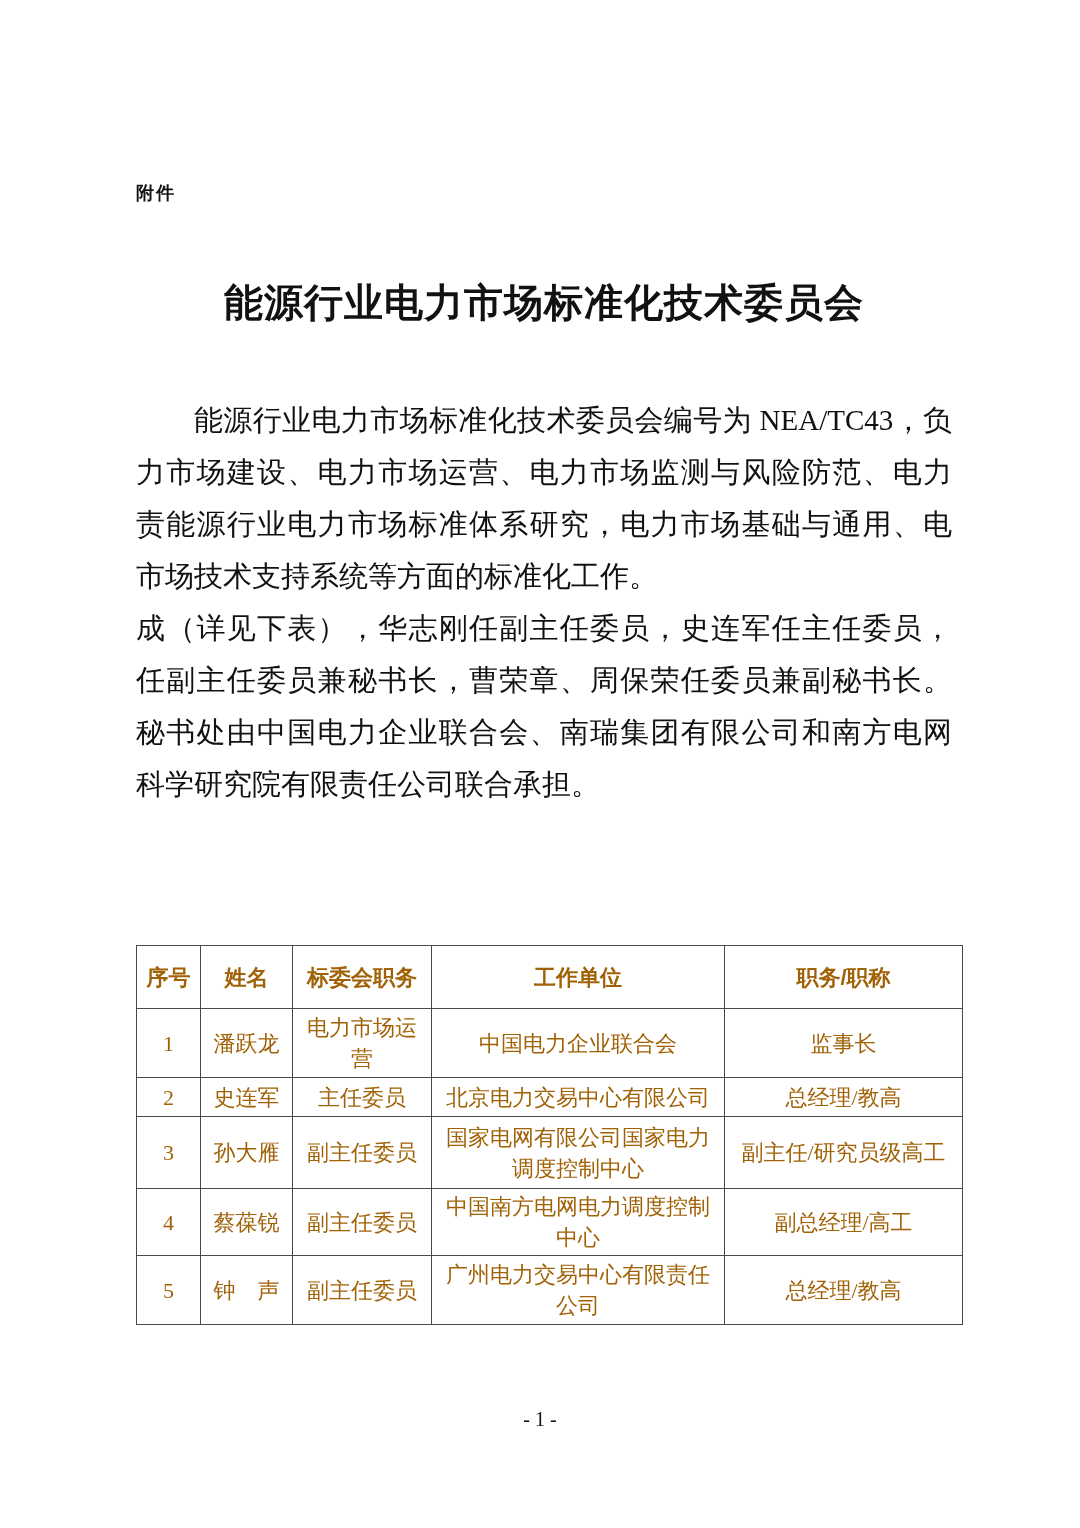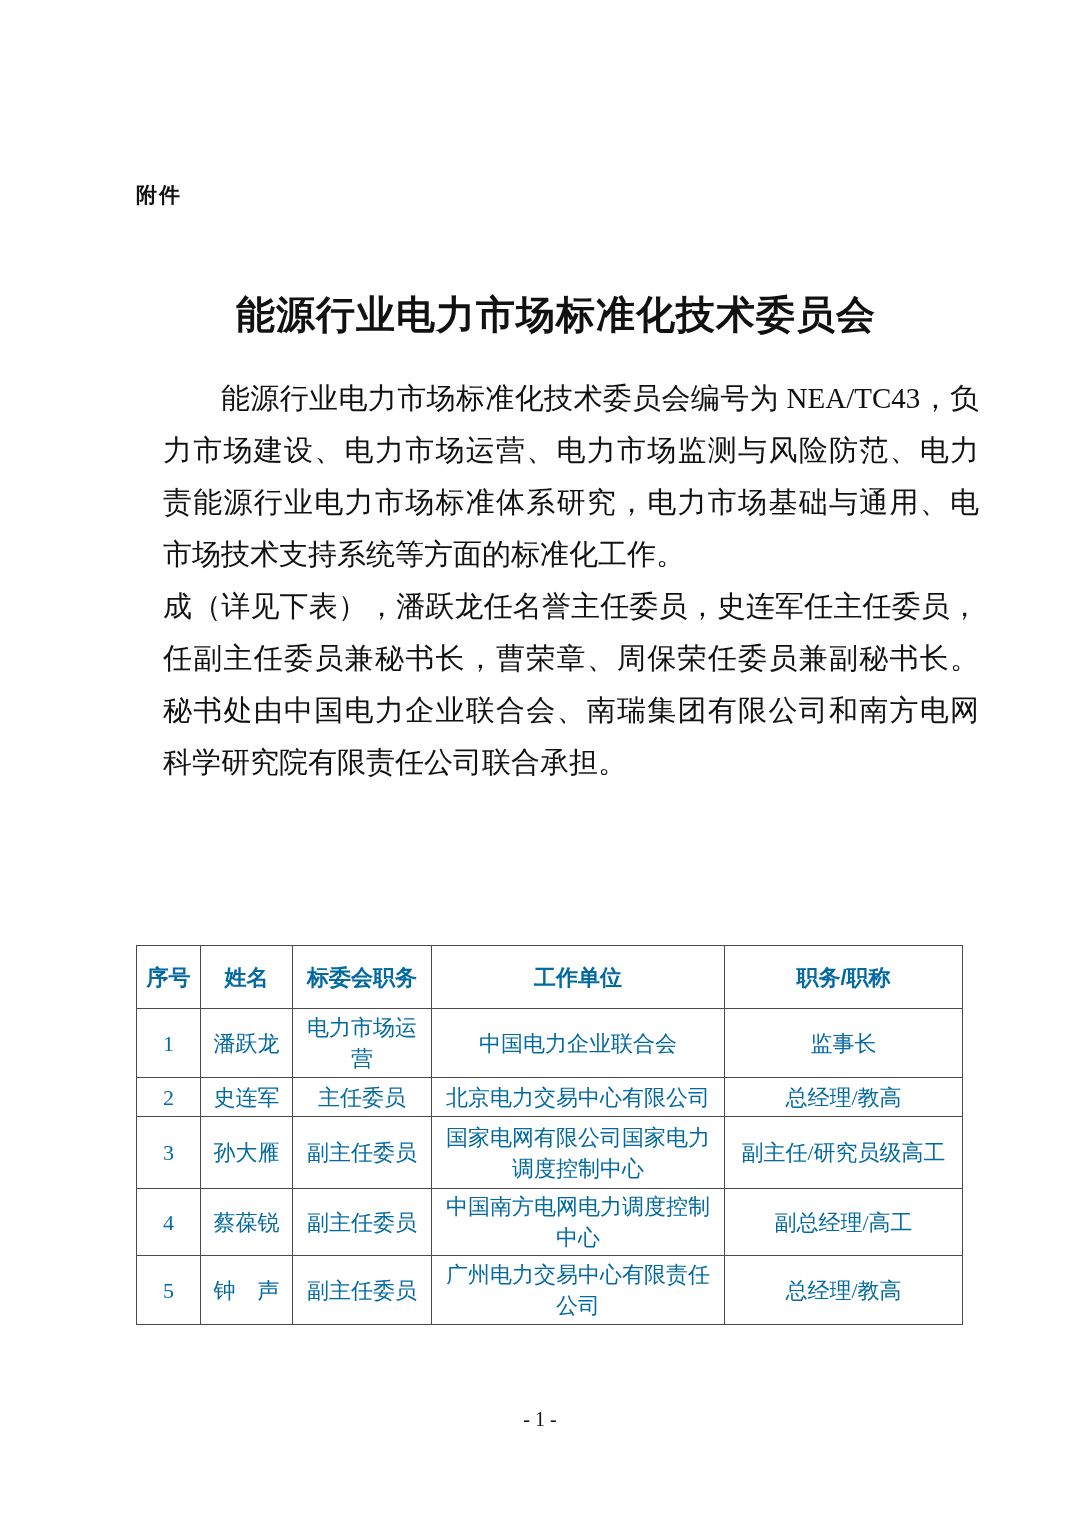--- a/index.html
+++ b/index.html
@@ -14,43 +14,42 @@
     background: #ffffff;
     overflow: hidden;
     color: #111111;
   }
   .attachment {
     position: absolute;
     left: 136px;
     top: 181px;
     font-family: "Liberation Sans", "DejaVu Sans", sans-serif;
     font-weight: 600;
-    font-size: 21px;
+    font-size: 18px;
     letter-spacing: 2px;
   }
   .doc-title {
     position: absolute;
     left: 136px;
     top: 276px;
     width: 816px;
-    margin: 12px;
+    margin: 0;
     text-align: center;
     font-family: "Liberation Serif", "DejaVu Serif", serif;
     font-weight: 700;
     font-size: 39px;
     letter-spacing: 1px;
   }
   .body-block {
     position: absolute;
     left: 136px;
-    top: 372px;
+    top: 394px;
     width: 816px;
     font-family: "Liberation Serif", "DejaVu Serif", serif;
     font-size: 29px;
-    margin-left: 27px;
   }
   .line {
     height: 52px;
     line-height: 52px;
     white-space: nowrap;
     overflow: visible;
   }
   .line.full {
     white-space: normal;
     text-align: justify;
@@ -61,21 +60,21 @@
   }
   .committee-table {
     position: absolute;
     left: 136px;
     top: 945px;
     width: 826px;
     border-collapse: collapse;
     table-layout: fixed;
     font-family: "Liberation Serif", "DejaVu Serif", serif;
     font-size: 22px;
-    color: #0369a1;
+    color: #a16207;
     padding-left: 28px;
   }
   .committee-table td, .committee-table th {
     border: 1.5px solid #4a4a4a;
     text-align: center;
     vertical-align: middle;
     padding: 2px 6px;
     line-height: 31px;
     word-break: break-all;
   }
@@ -110,21 +109,21 @@
   <h1 class="doc-title">能源行业电力市场标准化技术委员会</h1>
 
   <div class="body-block">
     <div>
       <div class="line full indent">能源行业电力市场标准化技术委员会编号为 NEA/TC43，负</div>
       <div class="line full">力市场建设、电力市场运营、电力市场监测与风险防范、电力</div>
       <div class="line full">责能源行业电力市场标准体系研究，电力市场基础与通用、电</div>
       <div class="line">市场技术支持系统等方面的标准化工作。</div>
     </div>
     <div>
-      <div class="line full">成（详见下表），潘跃龙任名誉主任委员，史连军任主任委员，</div>
+      <div class="line full">成（详见下表），华志刚任副主任委员，史连军任主任委员，</div>
       <div class="line full">任副主任委员兼秘书长，曹荣章、周保荣任委员兼副秘书长。</div>
       <div class="line full">秘书处由中国电力企业联合会、南瑞集团有限公司和南方电网</div>
       <div class="line">科学研究院有限责任公司联合承担。</div>
     </div>
   </div>
 
   <table class="committee-table">
     <colgroup>
       <col style="width:64px">
       <col style="width:92px">

